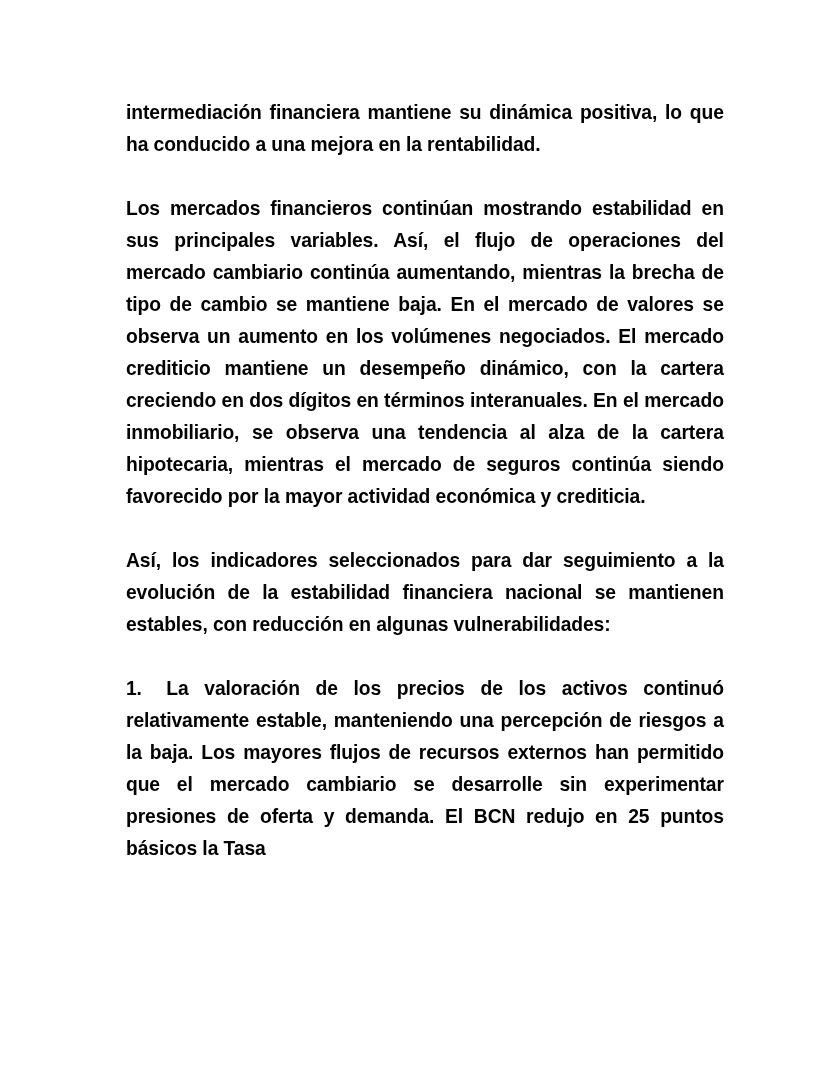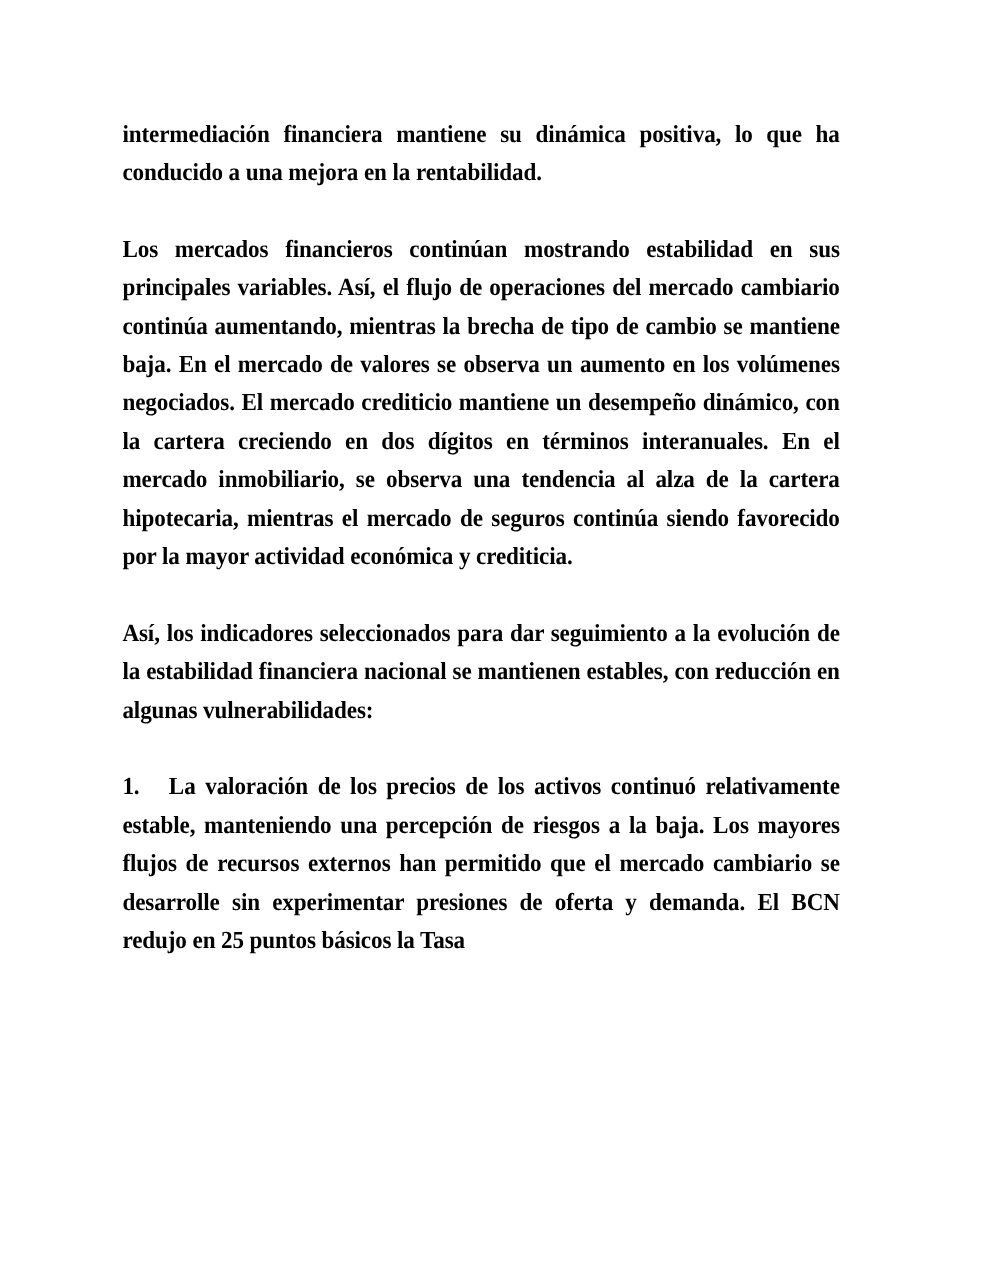--- a/index.html
+++ b/index.html
@@ -21,24 +21,23 @@
   .page {
     position: relative;
     width: 825px;
     height: 1068px;
     background: #ffffff;
     box-sizing: border-box;
   }
 
   .text-column {
     position: absolute;
-    left: 102px;
+    left: 126px;
     top: 96px;
     width: 598px;
-    font-family: Liberation Serif, serif;
   }
 
   .para {
     margin: 0 0 32px 0;
     padding: 0;
     font-size: 20.5px;
     line-height: 32px;
     font-weight: 700;
     text-align: justify;
     text-justify: inter-word;

